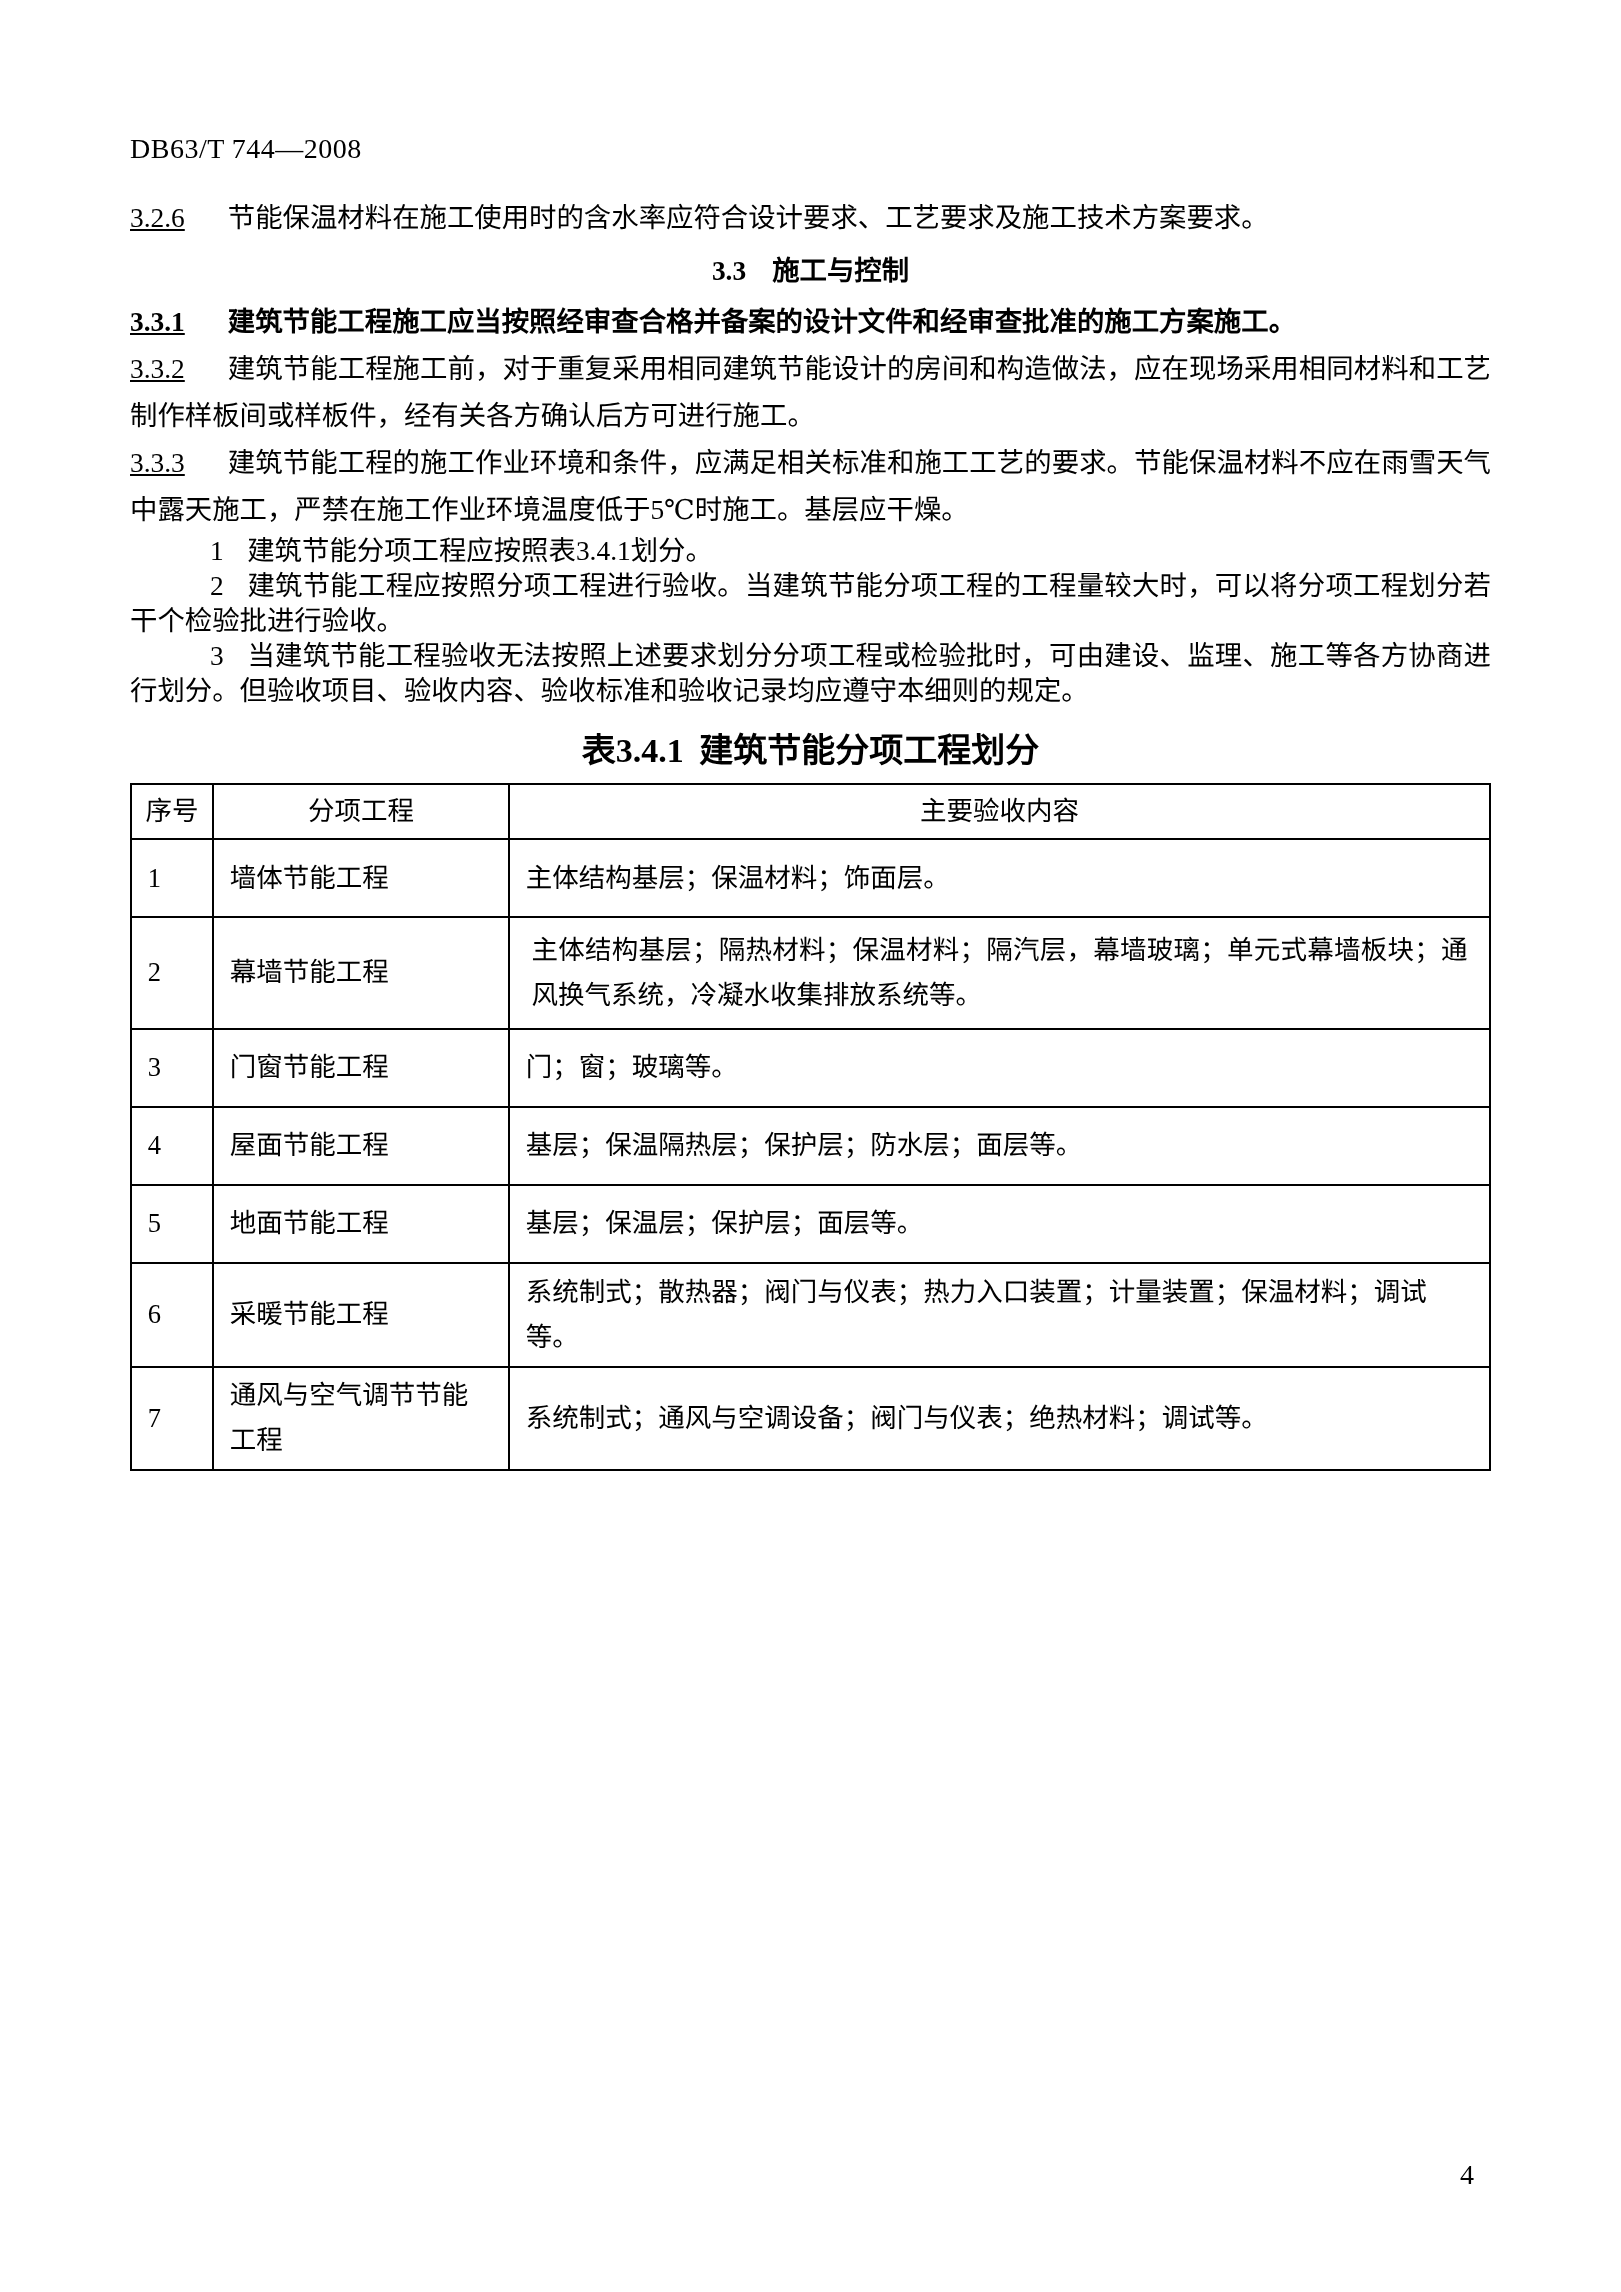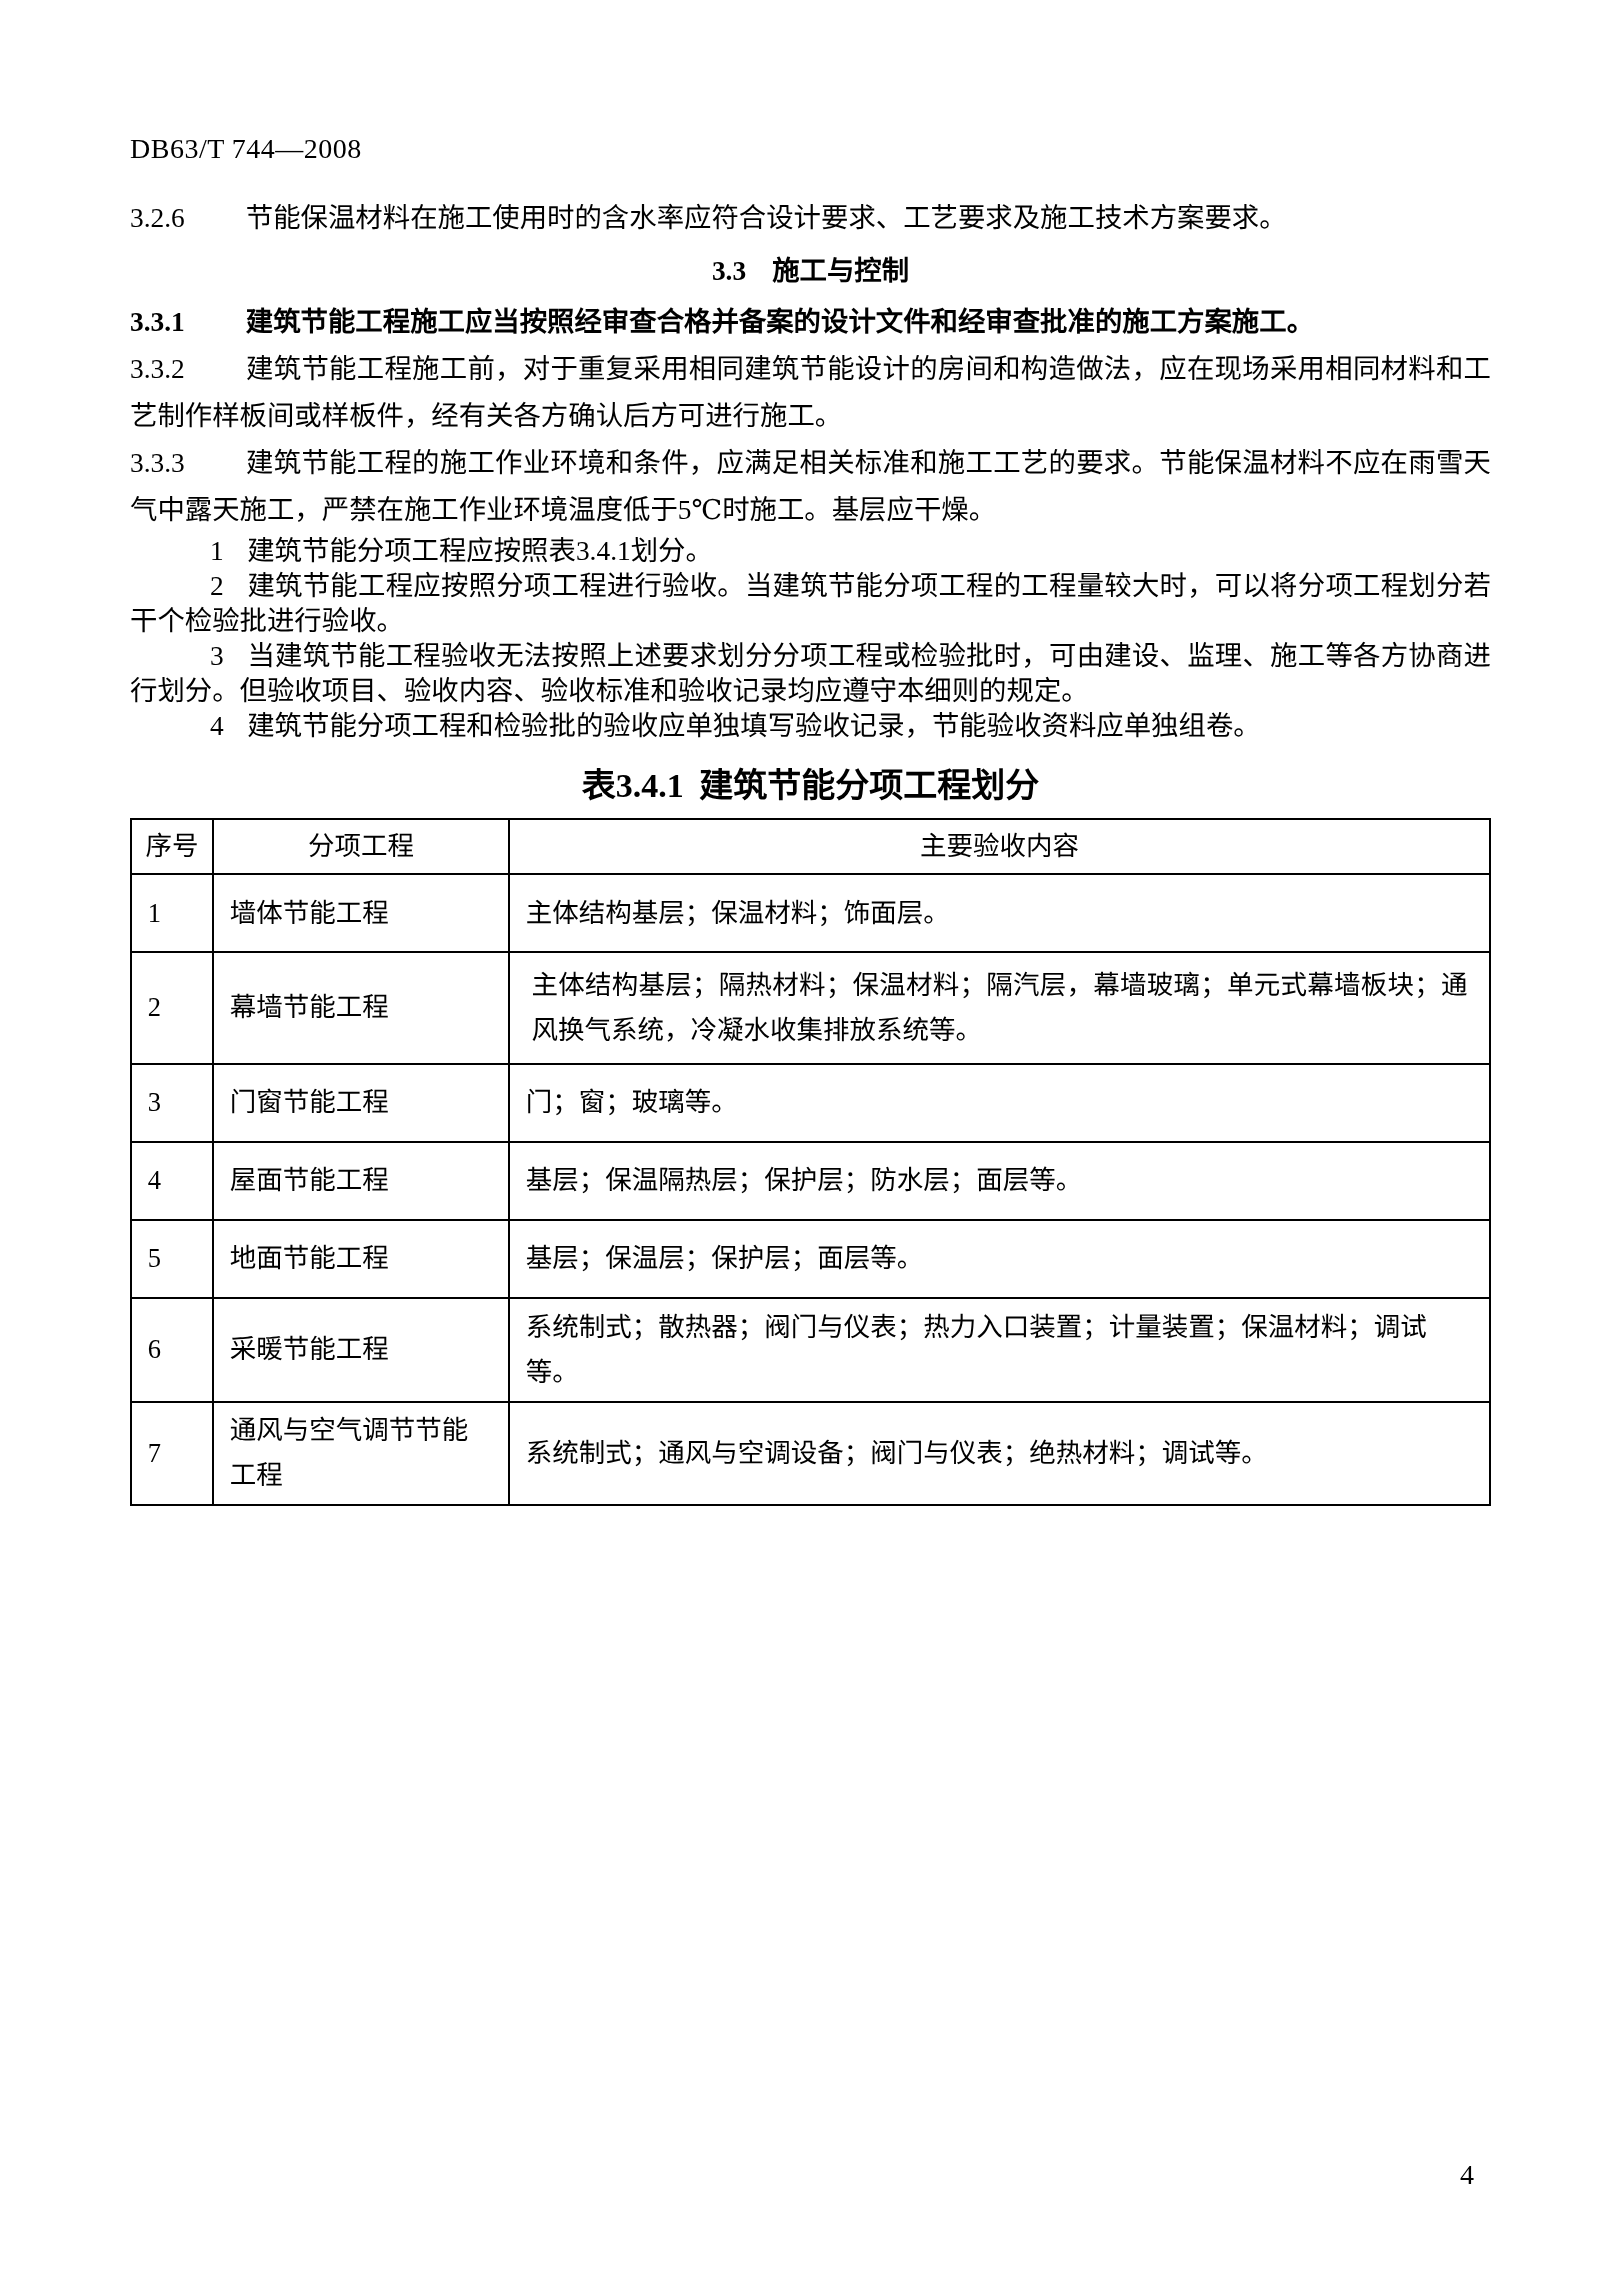--- a/index.html
+++ b/index.html
@@ -25,21 +25,21 @@
   }
 
   .doc-body { font-size: 27.4px; }
 
   .clause {
     font-size: 27.4px;
     line-height: 47px;
     text-align: justify;
     text-align-last: left;
   }
-  .clause .clause-num { margin-right: 61px; }
+  .clause .clause-num { margin-right: 43px; text-decoration: underline; }
   .clause.bold { font-weight: bold; }
 
   .section-heading {
     font-size: 27.4px;
     font-weight: bold;
     text-align: center;
     line-height: 43px;
     margin: 7.8px 0 5.9px 0;
   }
   .section-heading .h-num { margin-right: 26px; }
@@ -128,23 +128,20 @@
 
     <p class="list-item">
       <span class="li-num">1</span><span>建筑节能分项工程应按照表3.4.1划分。</span>
     </p>
     <p class="list-item">
       <span class="li-num">2</span><span>建筑节能工程应按照分项工程进行验收。当建筑节能分项工程的工程量较大时，可以将分项工程划分若干个检验批进行验收。</span>
     </p>
     <p class="list-item">
       <span class="li-num">3</span><span>当建筑节能工程验收无法按照上述要求划分分项工程或检验批时，可由建设、监理、施工等各方协商进行划分。但验收项目、验收内容、验收标准和验收记录均应遵守本细则的规定。</span>
     </p>
-    <p class="list-item">
-      <span class="li-num">4</span><span>建筑节能分项工程和检验批的验收应单独填写验收记录，节能验收资料应单独组卷。</span>
-    </p>
 
     <div class="table-caption">
       <span class="cap-num">表3.4.1</span><span>建筑节能分项工程划分</span>
     </div>
 
     <table class="division-table">
       <colgroup>
         <col class="col-no">
         <col class="col-project">
         <col class="col-content">

